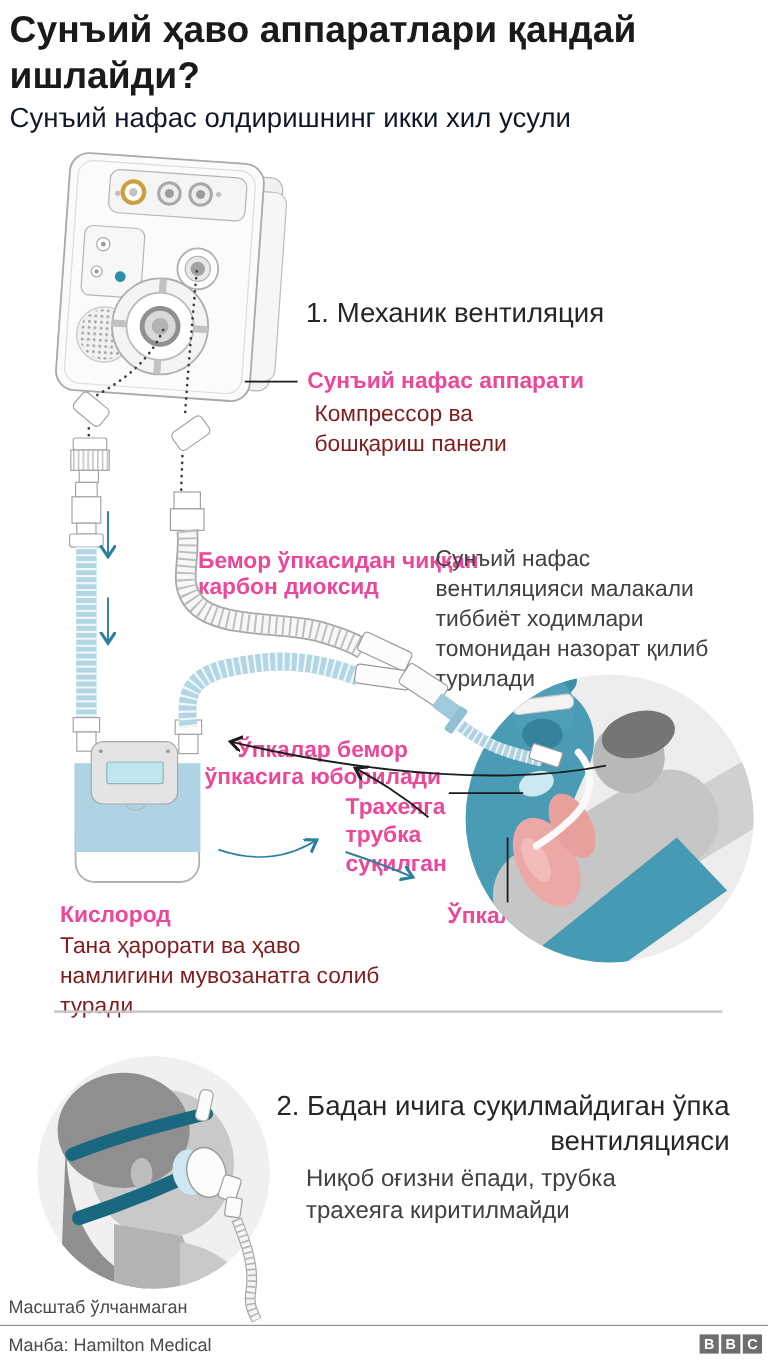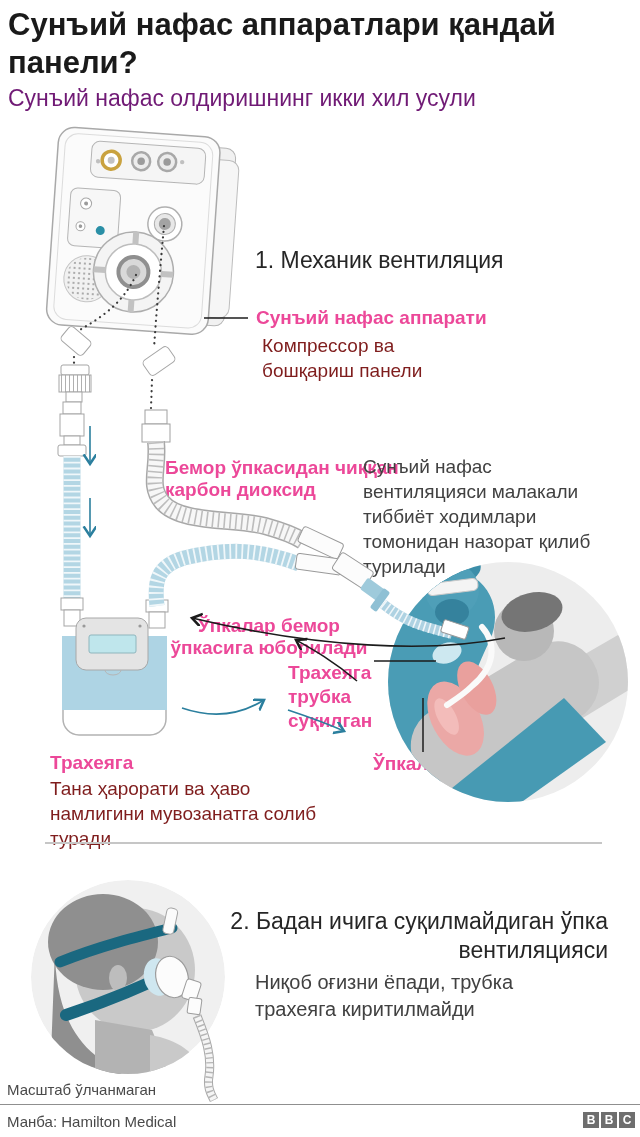--- a/index.html
+++ b/index.html
@@ -1,58 +1,58 @@
 <!DOCTYPE html>
 <html><head>
 <meta charset="utf-8">
 <style>
   html,body{margin:0;padding:0;background:#fff;}
   body{width:640px;height:1137px;position:relative;overflow:hidden;
        font-family:"Liberation Sans","DejaVu Sans",sans-serif;color:#1c1c1c;}
   .abs{position:absolute;}
   .pre{white-space:pre-line;}
   .title{left:8px;top:6px;width:600px;font-size:31px;line-height:38px;font-weight:700;color:#1a1a1a;}
-  .subtitle{left:8px;top:84px;width:620px;font-size:23px;line-height:28px;font-weight:400;color:#701a75;}
+  .subtitle{left:8px;top:84px;width:620px;font-size:23px;line-height:28px;font-weight:400;color:#0f172a;}
   .h-section{font-size:23px;line-height:29px;color:#262626;}
   .lbl-bold{font-size:19px;line-height:24px;font-weight:700;color:#ec4899;}
   .lbl-reg{font-size:19px;line-height:25px;font-weight:400;color:#7f1d1d;}
   .note-gray{font-size:19px;line-height:25px;font-weight:400;color:#414141;}
   .divider1{left:45px;top:842px;width:557px;height:2px;background:#c6c6c6;}
   .divider2{left:0;top:1104px;width:640px;height:1px;background:#8f8f8f;}
   .foot-txt{font-size:15px;line-height:19px;color:#4a4a4a;}
   .bbc{right:5px;top:1112px;display:flex;gap:2px;}
   .bbc .sq{width:16px;height:16px;background:#6e6e6e;color:#fff;font-weight:700;
            font-size:12px;display:flex;align-items:center;justify-content:center;}
   svg{position:absolute;left:0;}
 </style>
 </head>
 <body>
 
-<div class="abs title">Сунъий нафас аппаратлари қандай панели?</div>
+<div class="abs title">Сунъий ҳаво аппаратлари қандай ишлайди?</div>
 <div class="abs subtitle">Сунъий нафас олдиришнинг икки хил усули</div>
 
 <div class="abs h-section" style="left:255px;top:246px;">1. Механик вентиляция</div>
 <div class="abs lbl-bold" style="left:256px;top:306px;">Сунъий нафас аппарати</div>
 <div class="abs lbl-reg pre" style="left:262px;top:333px;">Компрессор ва
 бошқариш панели</div>
 
 <div class="abs lbl-bold pre" style="left:165px;top:445px;width:240px;text-align:left;line-height:22px;margin-top:12px;">Бемор ўпкасидан чиққан
 карбон диоксид</div>
 <div class="abs note-gray pre" style="right:17px;top:454px;width:260px;text-align:left;">Сунъий нафас
 вентиляцияси малакали
 тиббиёт ходимлари
 томонидан назорат қилиб
 турилади</div>
 <div class="abs lbl-bold pre" style="left:158px;top:615px;width:222px;text-align:center;line-height:22px;">Ўпкалар бемор
 ўпкасига юборилади</div>
 <div class="abs lbl-bold pre" style="left:288px;top:661px;">Трахеяга
 трубка
 суқилган</div>
 <div class="abs lbl-bold" style="left:373px;top:752px;">Ўпкалар</div>
-<div class="abs lbl-bold" style="left:50px;top:751px;">Трахеяга</div>
+<div class="abs lbl-bold" style="left:50px;top:751px;">Кислород</div>
 <div class="abs lbl-reg pre" style="left:50px;top:776px;">Тана ҳарорати ва ҳаво
 намлигини мувозанатга солиб
 туради</div>
 
 <div class="abs divider1"></div>
 
 <div class="abs h-section pre" style="right:32px;top:907px;width:430px;text-align:right;">2. Бадан ичига суқилмайдиган ўпка
 вентиляцияси</div>
 <div class="abs note-gray pre" style="left:255px;top:969px;font-size:20px;line-height:27px;">Ниқоб оғизни ёпади, трубка
 трахеяга киритилмайди</div>

